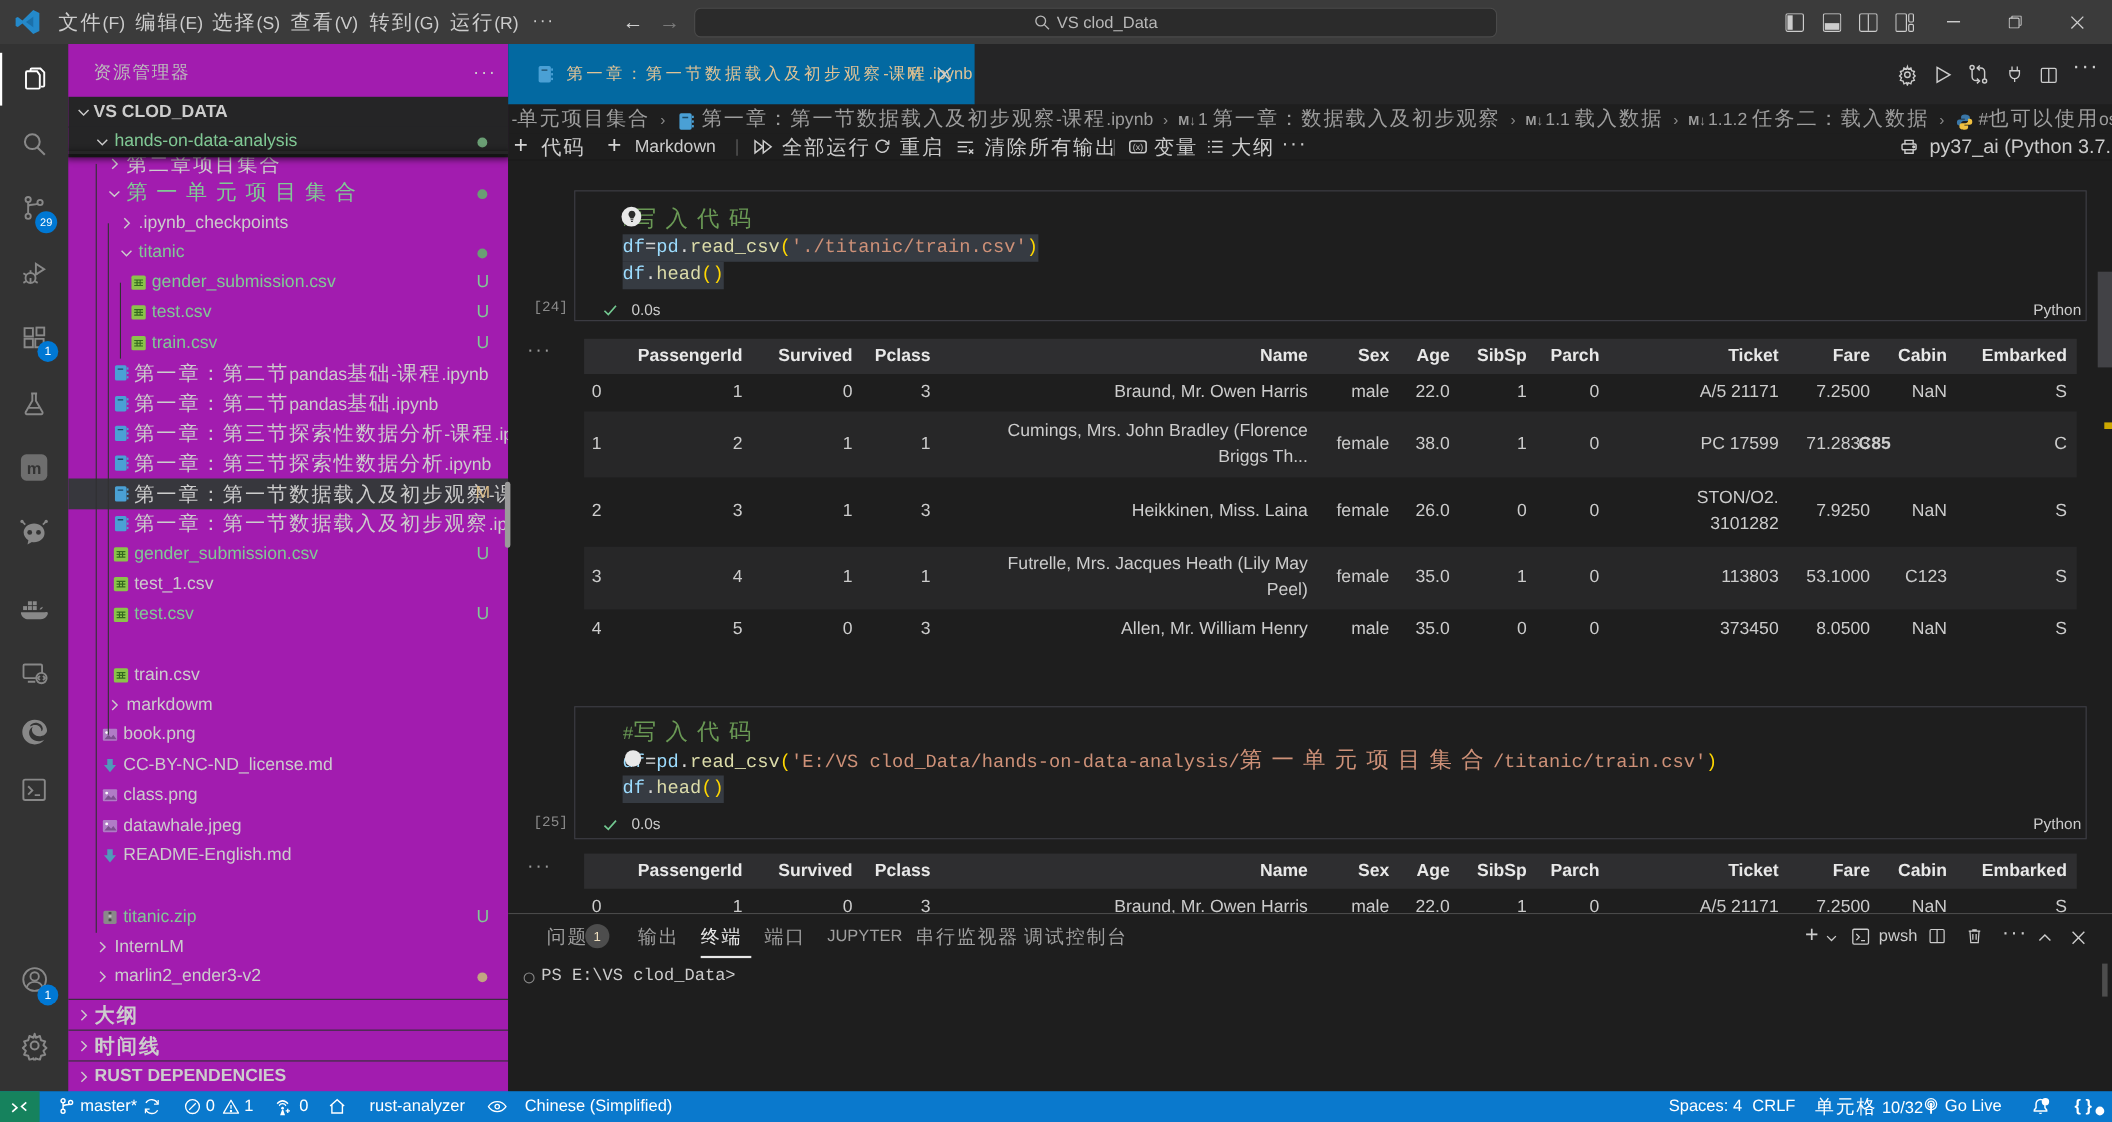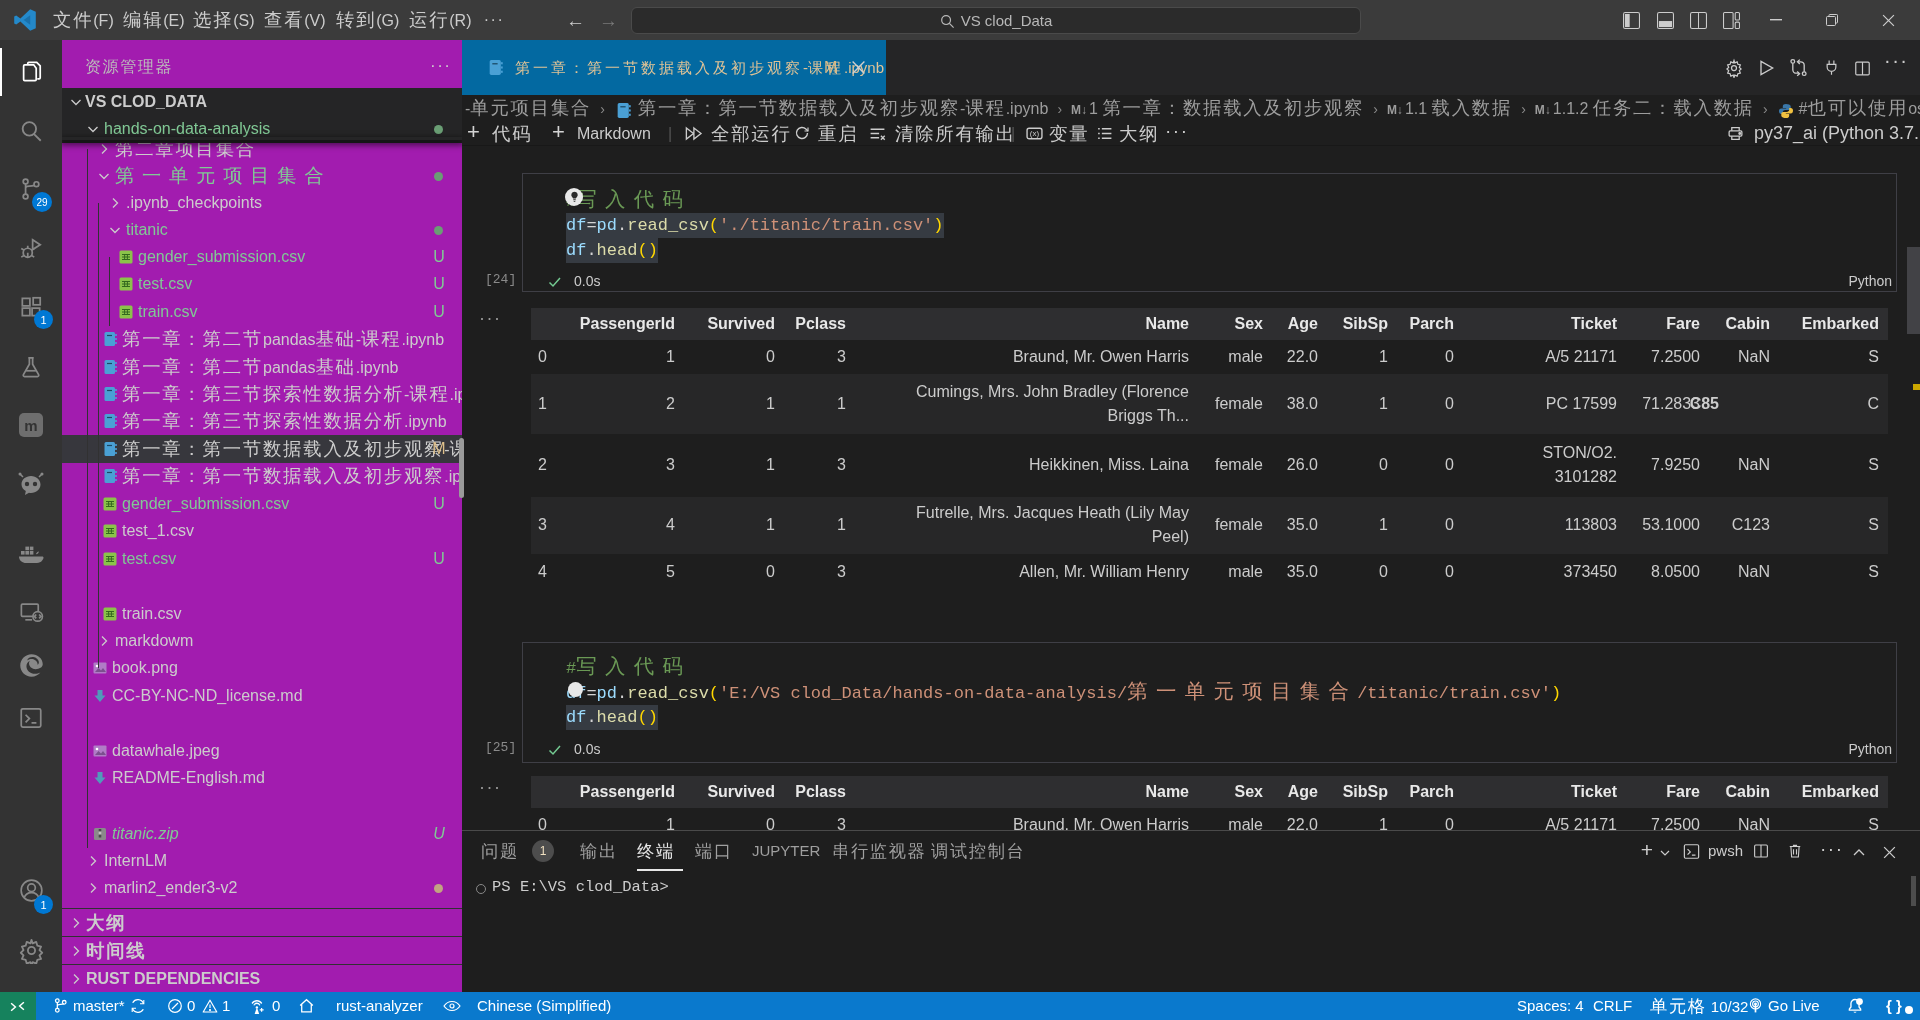--- a/index.html
+++ b/index.html
@@ -380,35 +380,43 @@
           <path d="M3 12l3.5-4 2.5 2.5L11 8l3 4z" fill="#7b4f8e"></path>
         </svg>
         <span class="abs glabel " style="left:50px;top:0;height:28px;line-height:28px">book.png</span>
       </div>
  <div class="row" style="top:642px;">
         <svg class="ficon" style="left:30px" viewBox="0 0 16 16">
           <path d="M8 14L2.5 7.5h3V2h5v5.5h3z" fill="#519aba"></path>
         </svg>
         <span class="abs glabel " style="left:50px;top:0;height:28px;line-height:28px">CC-BY-NC-ND_license.md</span>
       </div>
+ <div class="row" style="top:669px;">
+        <svg class="ficon" style="left:30px" viewBox="0 0 16 16">
+          <rect x="1.5" y="2.5" width="13" height="11" rx="1" fill="#b07cc6"></rect>
+          <circle cx="5" cy="6" r="1.3" fill="#fff"></circle>
+          <path d="M3 12l3.5-4 2.5 2.5L11 8l3 4z" fill="#7b4f8e"></path>
+        </svg>
+        <span class="abs glabel " style="left:50px;top:0;height:28px;line-height:28px">class.png</span>
+      </div>
  <div class="row" style="top:697px;">
         <svg class="ficon" style="left:30px" viewBox="0 0 16 16">
           <rect x="1.5" y="2.5" width="13" height="11" rx="1" fill="#b07cc6"></rect>
           <circle cx="5" cy="6" r="1.3" fill="#fff"></circle>
           <path d="M3 12l3.5-4 2.5 2.5L11 8l3 4z" fill="#7b4f8e"></path>
         </svg>
         <span class="abs glabel " style="left:50px;top:0;height:28px;line-height:28px">datawhale.jpeg</span>
       </div>
  <div class="row" style="top:724px;">
         <svg class="ficon" style="left:30px" viewBox="0 0 16 16">
           <path d="M8 14L2.5 7.5h3V2h5v5.5h3z" fill="#519aba"></path>
         </svg>
         <span class="abs glabel " style="left:50px;top:0;height:28px;line-height:28px">README-English.md</span>
       </div>
- <div class="row" style="top:780px;font-style:italic;">
+ <div class="row" style="top:780px;">
         <svg class="ficon" style="left:30px" viewBox="0 0 16 16">
           <rect x="2" y="2" width="12" height="12" rx="1.5" fill="#8a8a8a"></rect>
           <rect x="6.7" y="3" width="2.6" height="2" fill="#4a4a4a"></rect>
           <rect x="6.7" y="6" width="2.6" height="2" fill="#c0c0c0"></rect>
           <rect x="6.7" y="9" width="2.6" height="2.6" rx="0.5" fill="#4a4a4a"></rect>
         </svg>
         <span class="abs glabel green" style="left:50px;top:0;height:28px;line-height:28px">titanic.zip</span>
         <span class="abs" style="left:369px;top:0;width:16px;text-align:center;color:#81c995;font-size:16px;line-height:28px">U</span>
       </div>
  <div class="row" style="top:807px;">
@@ -695,21 +703,21 @@
           <div class="tc" style="left:939px;top:5px;width:300px;height:24px;line-height:24px;">NaN</div>
           <div class="tc" style="left:1048px;top:5px;width:300px;height:24px;line-height:24px;">S</div>
         </div>
       </div>
 </div>
 <div class="abs" style="left:459px;top:438px;width:5px;height:60px;border-radius:3px;background:#9a9a9a"></div>
 <div class="abs" style="left:1907px;top:247px;width:13px;height:87px;background:#424246"></div>
 <div class="abs" style="left:1913px;top:384px;width:7px;height:6px;background:#cca700"></div>
 
 <div id="panel">
- <div class="ptab" style="left:19px"><span class="k">问题</span></div>
+ <div class="ptab" style="left:35px"><span class="k">问题</span></div>
  <div class="abs" style="left:70px;top:9px;width:22px;height:22px;border-radius:50%;background:#4d4d4d;color:#f0e0c0;font-size:12px;text-align:center;line-height:22px">1</div>
  <div class="ptab" style="left:118px"><span class="k">输出</span></div>
  <div class="ptab" style="left:175px;color:#e7e7e7"><span class="k">终端</span></div>
  <div class="abs" style="left:175px;top:38px;width:46px;height:1.5px;background:#e7e7e7"></div>
  <div class="ptab" style="left:233px"><span class="k">端口</span></div>
  <div class="ptab" style="left:290px">JUPYTER</div>
  <div class="ptab" style="left:370px"><span class="k">串行监视器</span></div>
  <div class="ptab" style="left:469px"><span class="k">调试控制台</span></div>
  <div class="abs" style="left:1170px;top:0px;width:30px;height:40px;color:#cccccc;font-size:21px;text-align:center;line-height:38px">+</div>
  <svg class="abs" style="left:1197px;top:16px" width="12" height="12" viewBox="0 0 12 12">

